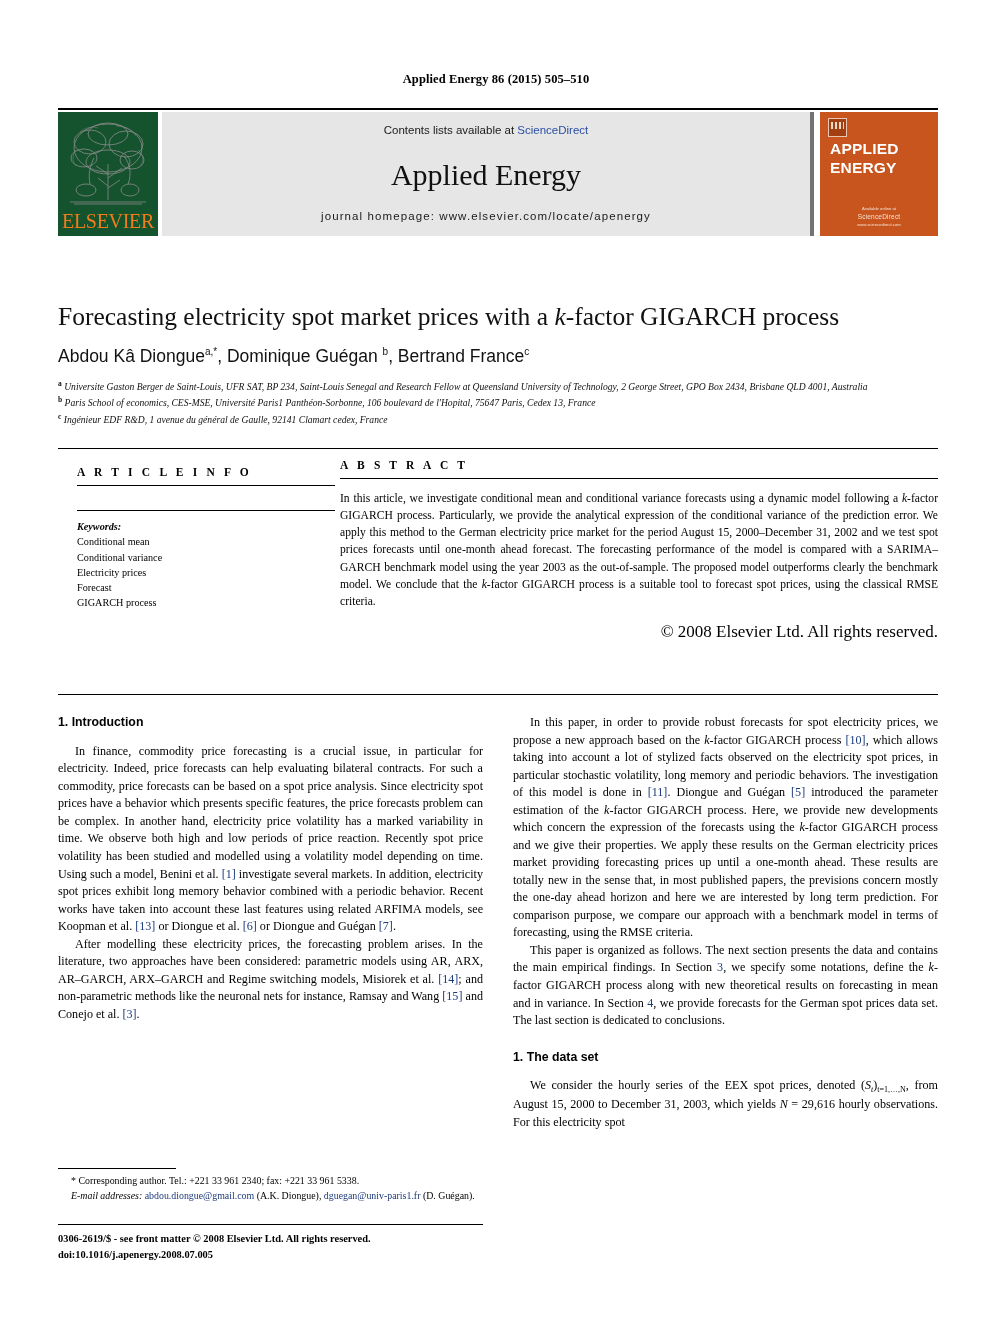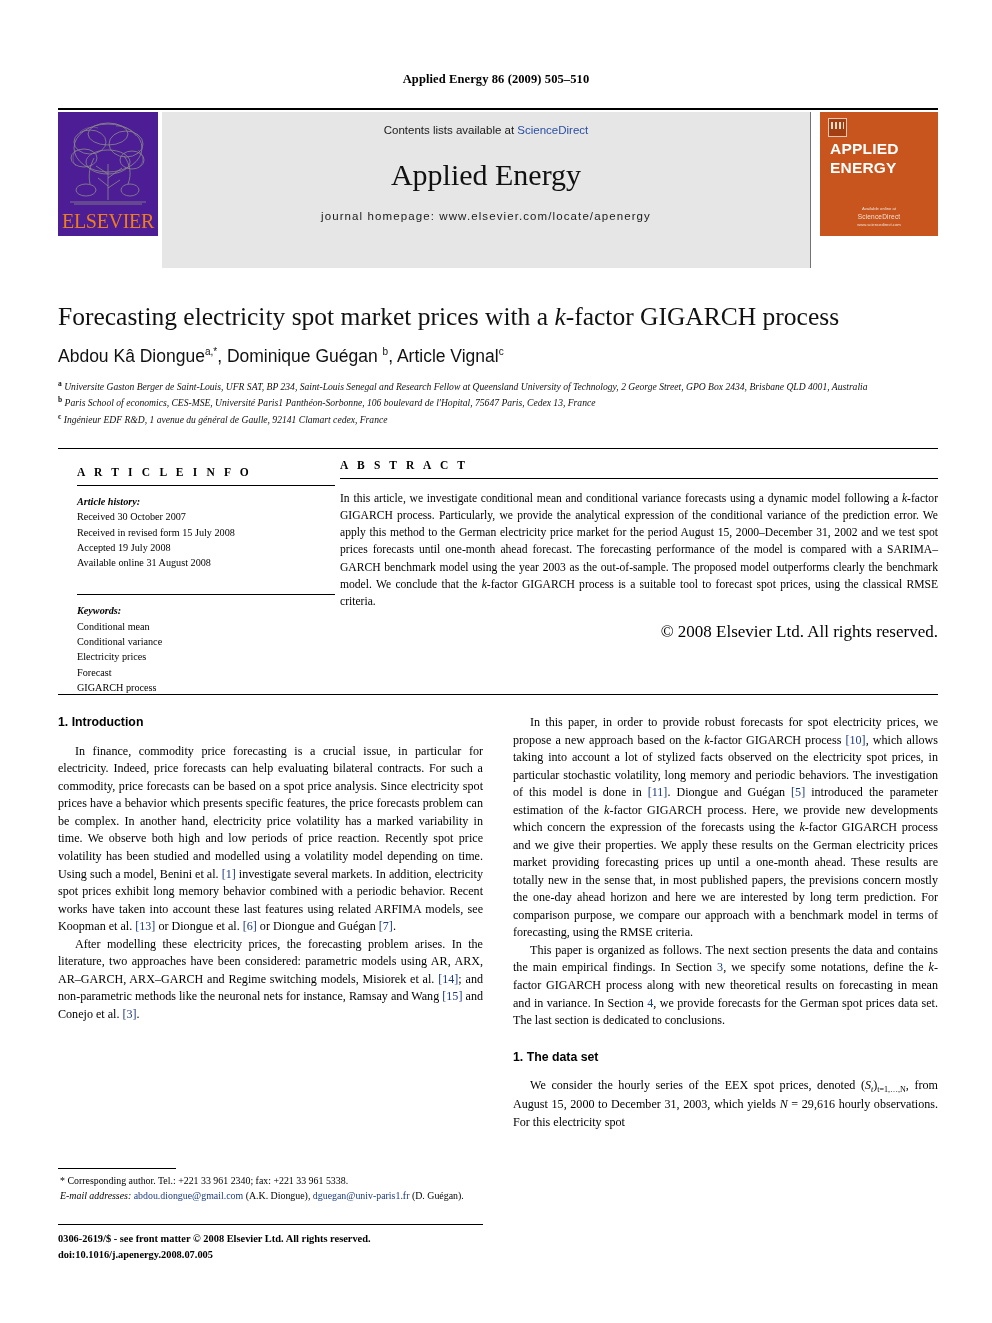--- a/index.html
+++ b/index.html
@@ -39,41 +39,41 @@
     left: 58px; top: 108px;
     width: 880px;
     height: 126px;
     border-top: 2px solid #000;
   }
   .elsevier-box {
     position: absolute;
     left: 0; top: 2px;
     width: 100px;
     height: 124px;
-    background: #4c1d95;
+    background: #14532d;
   }
   .tree-svg { position: absolute; left: 6px; top: 6px; }
   .elsevier-word {
     position: absolute;
     left: 0; top: 98px;
     width: 100px;
     text-align: center;
     font-family: "Liberation Serif", serif;
     font-size: 20px;
     letter-spacing: -0.3px;
     color: #ef7d1a;
     font-weight: normal;
   }
   .banner {
     position: absolute;
     left: 104px; top: 2px;
     width: 648px;
-    height: 156px;
+    height: 124px;
     background: #e6e6e6;
-    border-right: 1px solid #737373;
+    border-right: 4px solid #737373;
   }
   .contents-line {
     position: absolute;
     left: 0; top: 12px;
     width: 648px;
     text-align: center;
     font-family: "Liberation Sans", sans-serif;
     font-size: 11.5px;
     color: #1a1a1a;
   }
@@ -242,21 +242,21 @@
 
   
   .foot-rule {
     position: absolute;
     left: 58px; top: 1168px;
     width: 118px;
     border-top: 1px solid #000;
   }
   .footnotes {
     position: absolute;
-    left: 50px; top: 1174px;
+    left: 61px; top: 1174px;
     width: 425px;
     font-family: "Liberation Serif", serif;
     font-size: 9.9px;
     line-height: 1.5;
   }
   .footnotes .fn-line { text-indent: 10px; }
   .footnotes .email { color: #1b3a7a; }
   .footnotes .lbl { font-style: italic; }
   .issn-rule {
     position: absolute;
@@ -272,21 +272,21 @@
     font-size: 10.4px;
     font-weight: bold;
     line-height: 1.5;
   }
 </style>
 </head>
 <body>
 
 <div class="page">
 
-  <div class="running-head">Applied Energy 86 (2009) 505–510</div>
+  <div class="running-head">Applied Energy 86 (2015) 505–510</div>
 
   <div class="masthead">
 
     <div class="elsevier-box">
       <svg class="tree-svg" width="88" height="92" viewBox="0 0 88 92">
         <g stroke="#8c8c8c" stroke-width="0.8" fill="none">
           <ellipse cx="44" cy="30" rx="34" ry="24"></ellipse>
           <ellipse cx="26" cy="24" rx="16" ry="12"></ellipse>
           <ellipse cx="62" cy="26" rx="17" ry="13"></ellipse>
           <ellipse cx="44" cy="16" rx="20" ry="11"></ellipse>
@@ -329,41 +329,34 @@
         <div>Available online at</div>
         <div class="sd">ScienceDirect</div>
         <div>www.sciencedirect.com</div>
       </div>
     </div>
   </div>
 
   <div class="title-block">
     <div class="paper-title"><span>Forecasting electricity spot market prices with a </span><span class="ital">k</span><span>-factor GIGARCH process</span></div>
 
-    <div class="authors"><span>Abdou Kâ Diongue</span><sup>a,*</sup>, <span>Dominique Guégan</span> <sup>b</sup>, <span>Article Vignal</span><sup>c</sup></div>
+    <div class="authors"><span>Abdou Kâ Diongue</span><sup>a,*</sup>, <span>Dominique Guégan</span> <sup>b</sup>, <span>Bertrand France</span><sup>c</sup></div>
 
     <div class="affiliations">
       <div><sup>a</sup> <span>Universite Gaston Berger de Saint-Louis, UFR SAT, BP 234, Saint-Louis Senegal and Research Fellow at Queensland University of Technology, 2 George Street, GPO Box 2434, Brisbane QLD 4001, Australia</span></div>
       <div><sup>b</sup> <span>Paris School of economics, CES-MSE, Université Paris1 Panthéon-Sorbonne, 106 boulevard de l'Hopital, 75647 Paris, Cedex 13, France</span></div>
       <div><sup>c</sup> <span>Ingénieur EDF R&amp;D, 1 avenue du général de Gaulle, 92141 Clamart cedex, France</span></div>
     </div>
   </div>
 
   <div class="info-rule"></div>
 
   <div class="info-col">
     <div class="sec-head">A R T I C L E    I N F O</div>
     <div class="thin-rule"></div>
-    <div class="info-body">
-      <div class="lbl">Article history:</div>
-      <div>Received 30 October 2007</div>
-      <div>Received in revised form 15 July 2008</div>
-      <div>Accepted 19 July 2008</div>
-      <div>Available online 31 August 2008</div>
-    </div>
     <div class="thin-rule kw-block"></div>
     <div class="info-body">
       <div class="lbl">Keywords:</div>
       <div>Conditional mean</div>
       <div>Conditional variance</div>
       <div>Electricity prices</div>
       <div>Forecast</div>
       <div>GIGARCH process</div>
     </div>
   </div>

